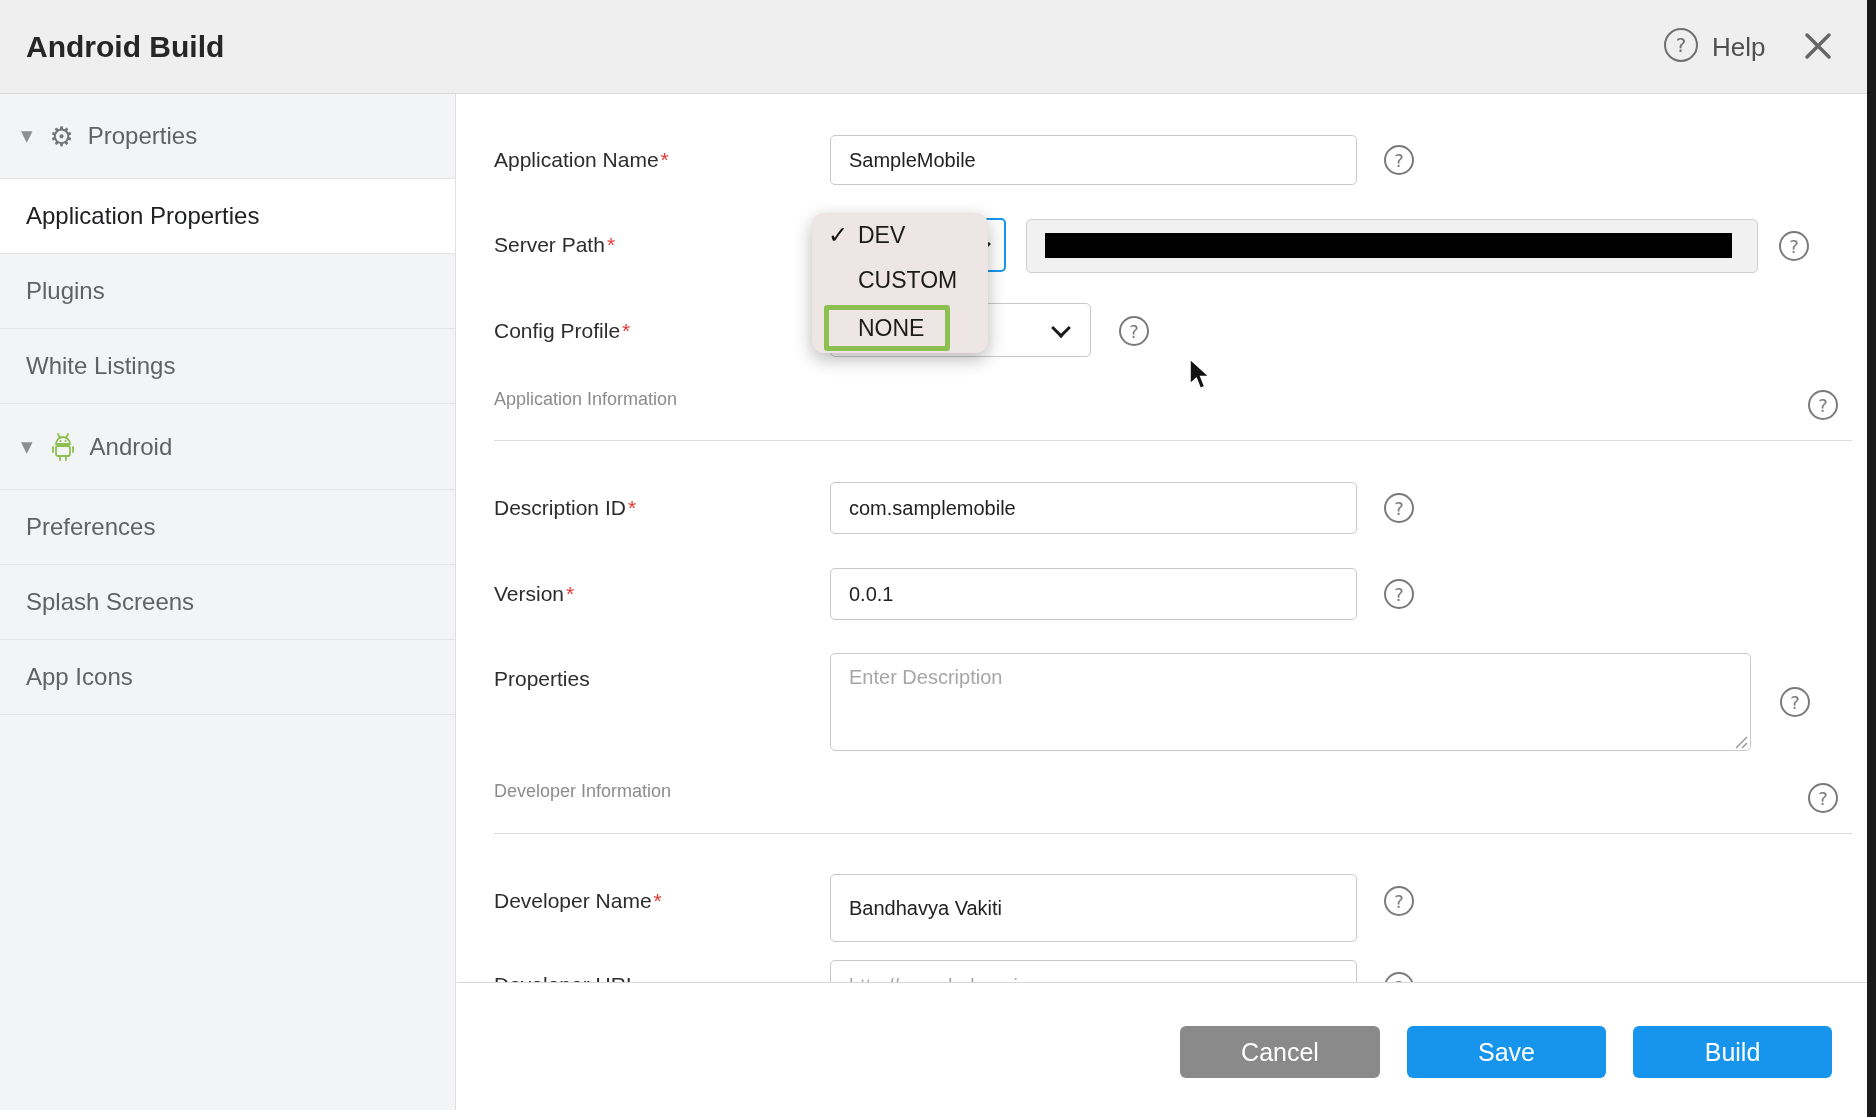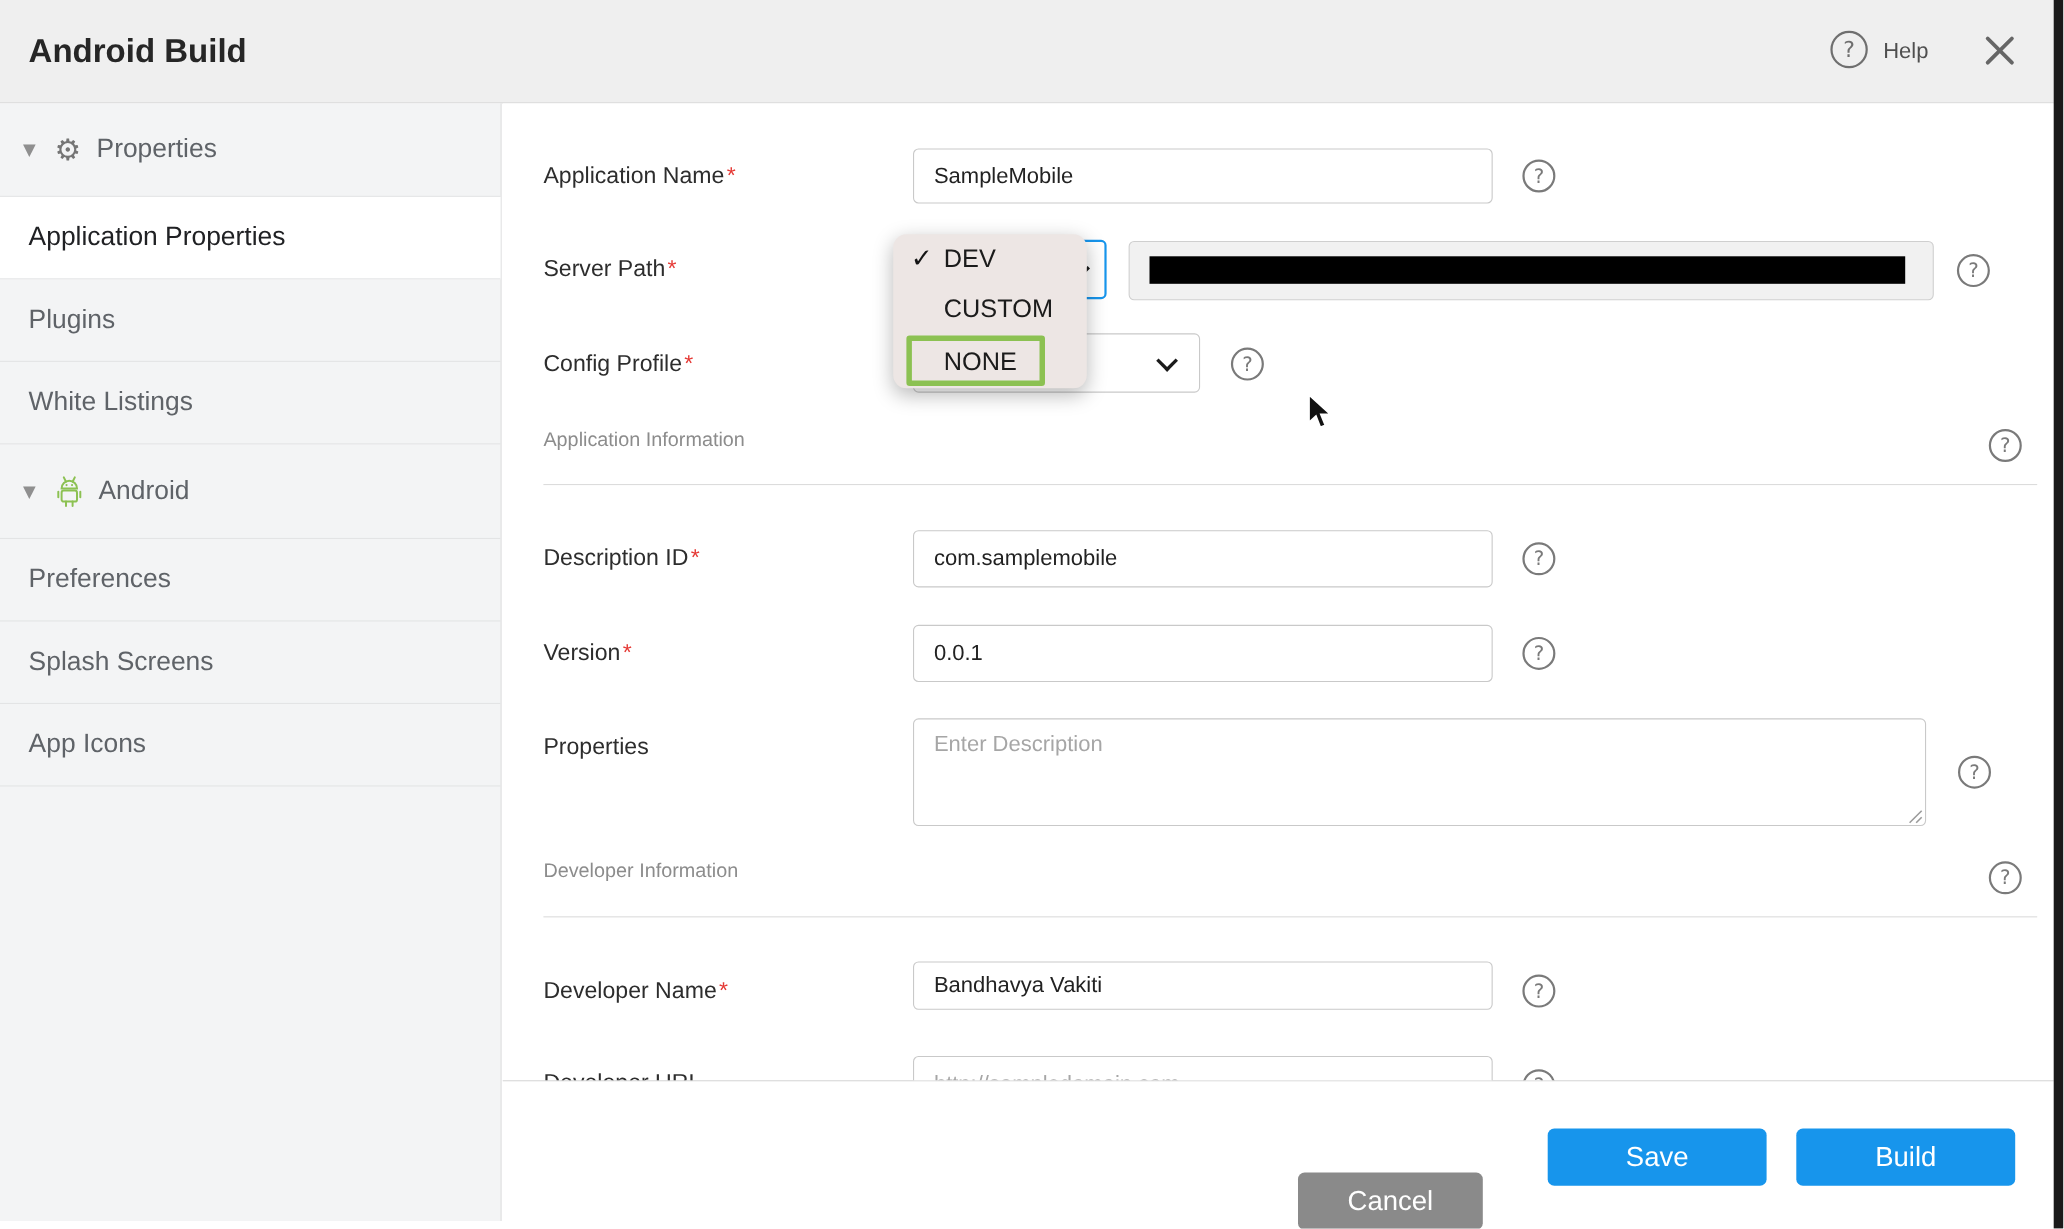--- a/index.html
+++ b/index.html
@@ -12,21 +12,21 @@
   .edge-right{position:absolute;top:0;right:0;width:9px;height:1117px;background:#1a1a1a;}
 
   
   .header{position:absolute;left:0;top:0;width:1867px;height:94px;background:#efefef;
           border-bottom:1px solid #d9d9d9;}
   .header .title{position:absolute;left:26px;top:0;height:94px;line-height:94px;
           font-size:30px;font-weight:600;color:#262626;}
   .help-icon{position:absolute;left:1664px;top:28px;width:34px;height:34px;border:2px solid #6f6f6f;
           border-radius:50%;display:flex;align-items:center;justify-content:center;
           font-size:20px;color:#6f6f6f;cursor:pointer;}
-  .help-label{position:absolute;left:1712px;top:0;height:94px;line-height:94px;font-size:20px;color:#4f4f4f;cursor:pointer;}
+  .help-label{position:absolute;left:1712px;top:0;height:94px;line-height:94px;font-size:26px;color:#4f4f4f;cursor:pointer;}
   .close-btn{position:absolute;left:1800px;top:28px;width:36px;height:36px;cursor:pointer;}
 
   
   .sidebar{position:absolute;left:0;top:94px;width:456px;height:1016px;background:#f3f4f5;
            border-right:1px solid #dfdfdf;}
   .side-row{display:flex;align-items:center;border-bottom:1px solid #e3e4e5;font-size:24px;color:#5f6368;cursor:pointer;}
   .group-row{height:85px;padding-left:21px;}
   .group-row.android{height:86px;}
   .item-row{height:75px;padding-left:26px;}
   .item-row.active{background:#ffffff;color:#202124;}
@@ -65,21 +65,21 @@
          border-radius:12px;box-shadow:0 6px 18px rgba(0,0,0,.28);z-index:30;}
   .popup-item{position:absolute;left:0;width:100%;height:45px;font-size:23px;color:#1b1b1b;cursor:pointer;}
   .popup-item .opt-text{position:absolute;left:46px;top:0;height:45px;line-height:45px;}
   .check{position:absolute;left:16px;top:0;height:45px;line-height:45px;font-size:24px;font-weight:bold;color:#141414;}
   .hl-box{position:absolute;left:12px;top:92px;width:126px;height:46px;border:5px solid var(--highlight-green,#8CC152);
           border-radius:3px;z-index:1;}
 
   
   .btn{position:absolute;top:1026px;height:52px;border:none;border-radius:6px;color:#fff;font-size:25px;
        font-family:"Liberation Sans",sans-serif;cursor:pointer;}
-  .btn-cancel{left:1180px;width:168px;background:var(--cancel-gray,#8A8A8A);margin-top:40px;}
+  .btn-cancel{left:1180px;width:200px;background:var(--cancel-gray,#8A8A8A);}
   .btn-save{left:1407px;width:199px;background:var(--accent-blue,#1795EC);}
   .btn-build{left:1633px;width:199px;background:var(--accent-blue,#1795EC);}
 
   .cursor{position:absolute;left:1188px;top:358px;z-index:50;pointer-events:none;}
 </style>
 </head>
 <body>
 
 <div class="app">
 
@@ -214,21 +214,21 @@
 
     <div class="section-title" style="top:687px;">Developer Information</div>
     <div class="qicon" style="left:1351px;top:689px;">
       <span class="glyph">?</span>
     </div>
     <div class="rule" style="top:739px;"></div>
 
     <div class="flabel" style="top:792px;">
       <span>Developer Name</span><span class="req">*</span>
     </div>
-    <input class="tinput" style="left: 373px; top: 780px; width: 527px; height: 44px;" readonly="" value="Bandhavya Vakiti">
+    <input class="tinput" style="left: 373px; top: 780px; width: 527px; height: 68px;" readonly="" value="Bandhavya Vakiti">
     <div class="qicon" style="left:927px;top:792px;">
       <span class="glyph">?</span>
     </div>
 
     <div class="flabel" style="top:876px;">
       <span>Developer URL</span>
     </div>
     <input class="tinput" style="left: 373px; top: 866px; width: 527px; height: 52px;" readonly="" placeholder="http://sampledomain.com">
     <div class="qicon" style="left:927px;top:878px;">
       <span class="glyph">?</span>

